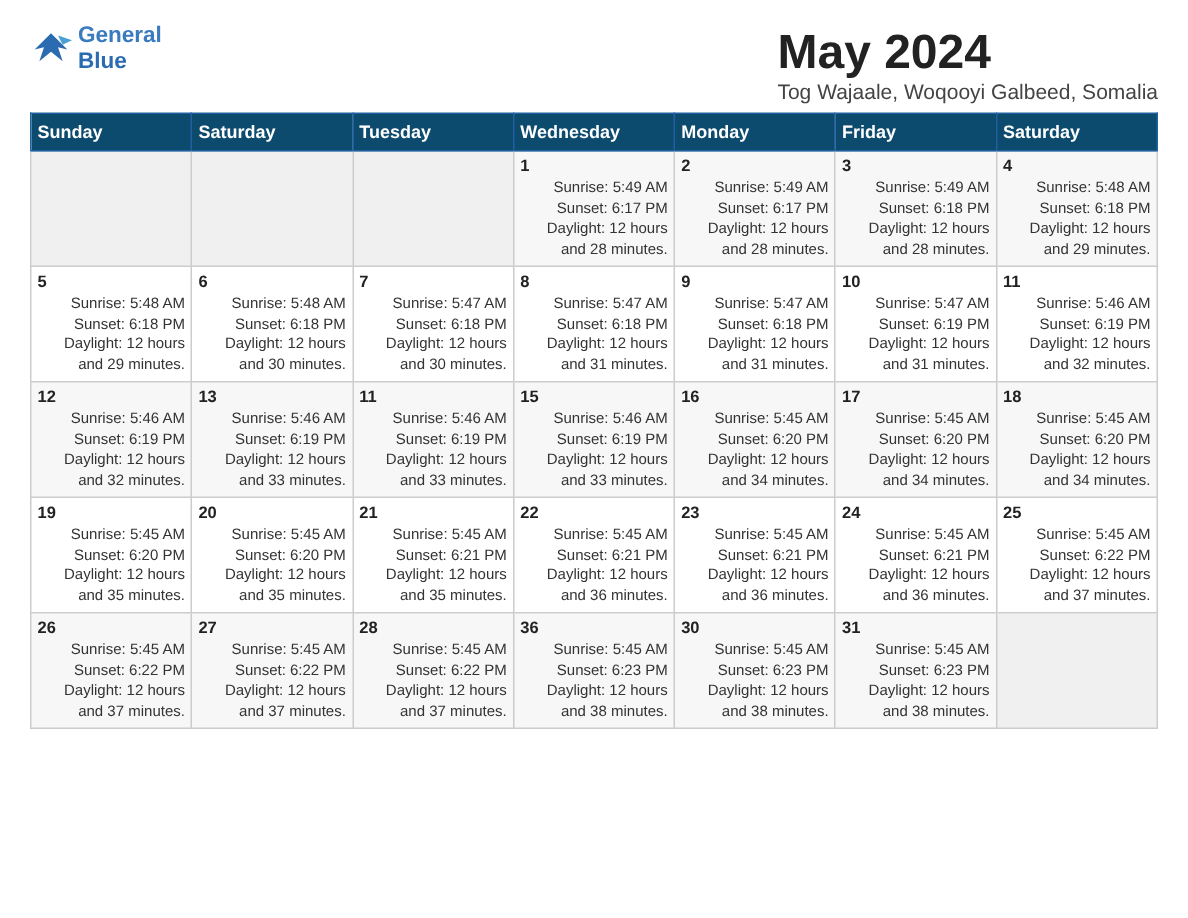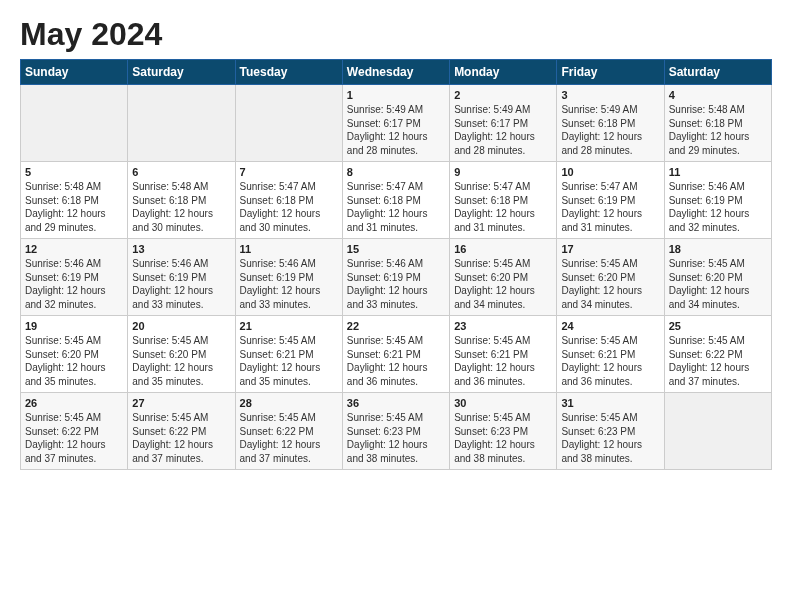--- a/index.html
+++ b/index.html
@@ -84,32 +84,44 @@
     .day-num {
       font-weight: bold;
       font-size: 11px;
       display: block;
       margin-bottom: 2px;
     }
     .cell-content {
       font-size: 10px;
       line-height: 1.35;
       color: #333;
+      text-align: right;
     }
     .empty-cell {
       background: #f0f0f0 !important;
     }
   </style>
 </head>
 <body>
 
 <div class="page">
   <div class="header-row">
+    <div class="logo">
+      <svg class="logo-bird" viewBox="0 0 36 36">
+        <polygon points="18,4 32,18 24,16 28,28 18,20 8,28 12,16 4,18" fill="#2b6cb0"></polygon>
+        <polygon points="24,6 36,10 28,14" fill="#4a9fd4"></polygon>
+      </svg>
+      <div class="logo-text">
+        <div><span>General</span></div>
+        <div><span style="color:#2b6cb0;">Blue</span></div>
+      </div>
+    </div>
     <div class="title-block">
       <div class="main-title">May 2024</div>
+      <div class="subtitle">Tog Wajaale, Woqooyi Galbeed, Somalia</div>
     </div>
   </div>
 
   <table>
     <thead>
       <tr>
 
       <th>Sunday</th>
           <th>Saturday</th>
           <th>Tuesday</th>

